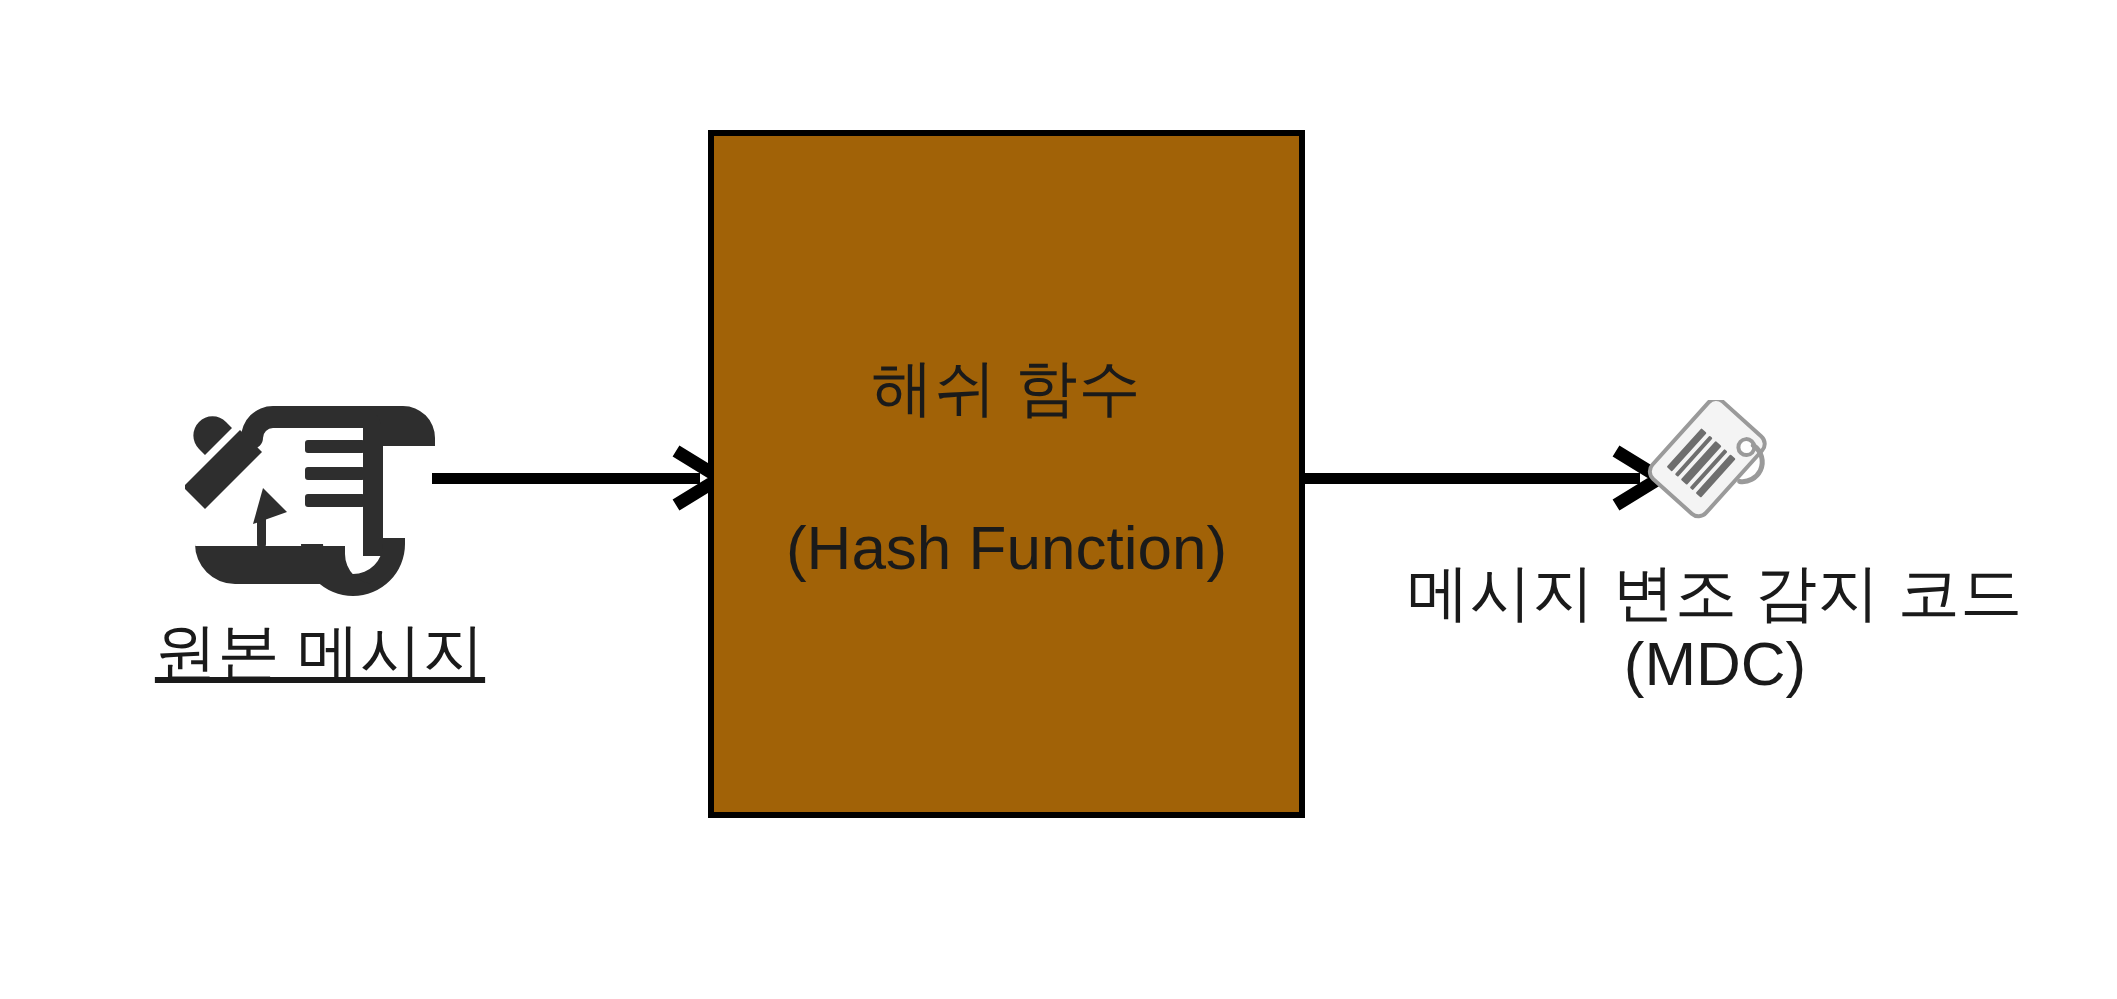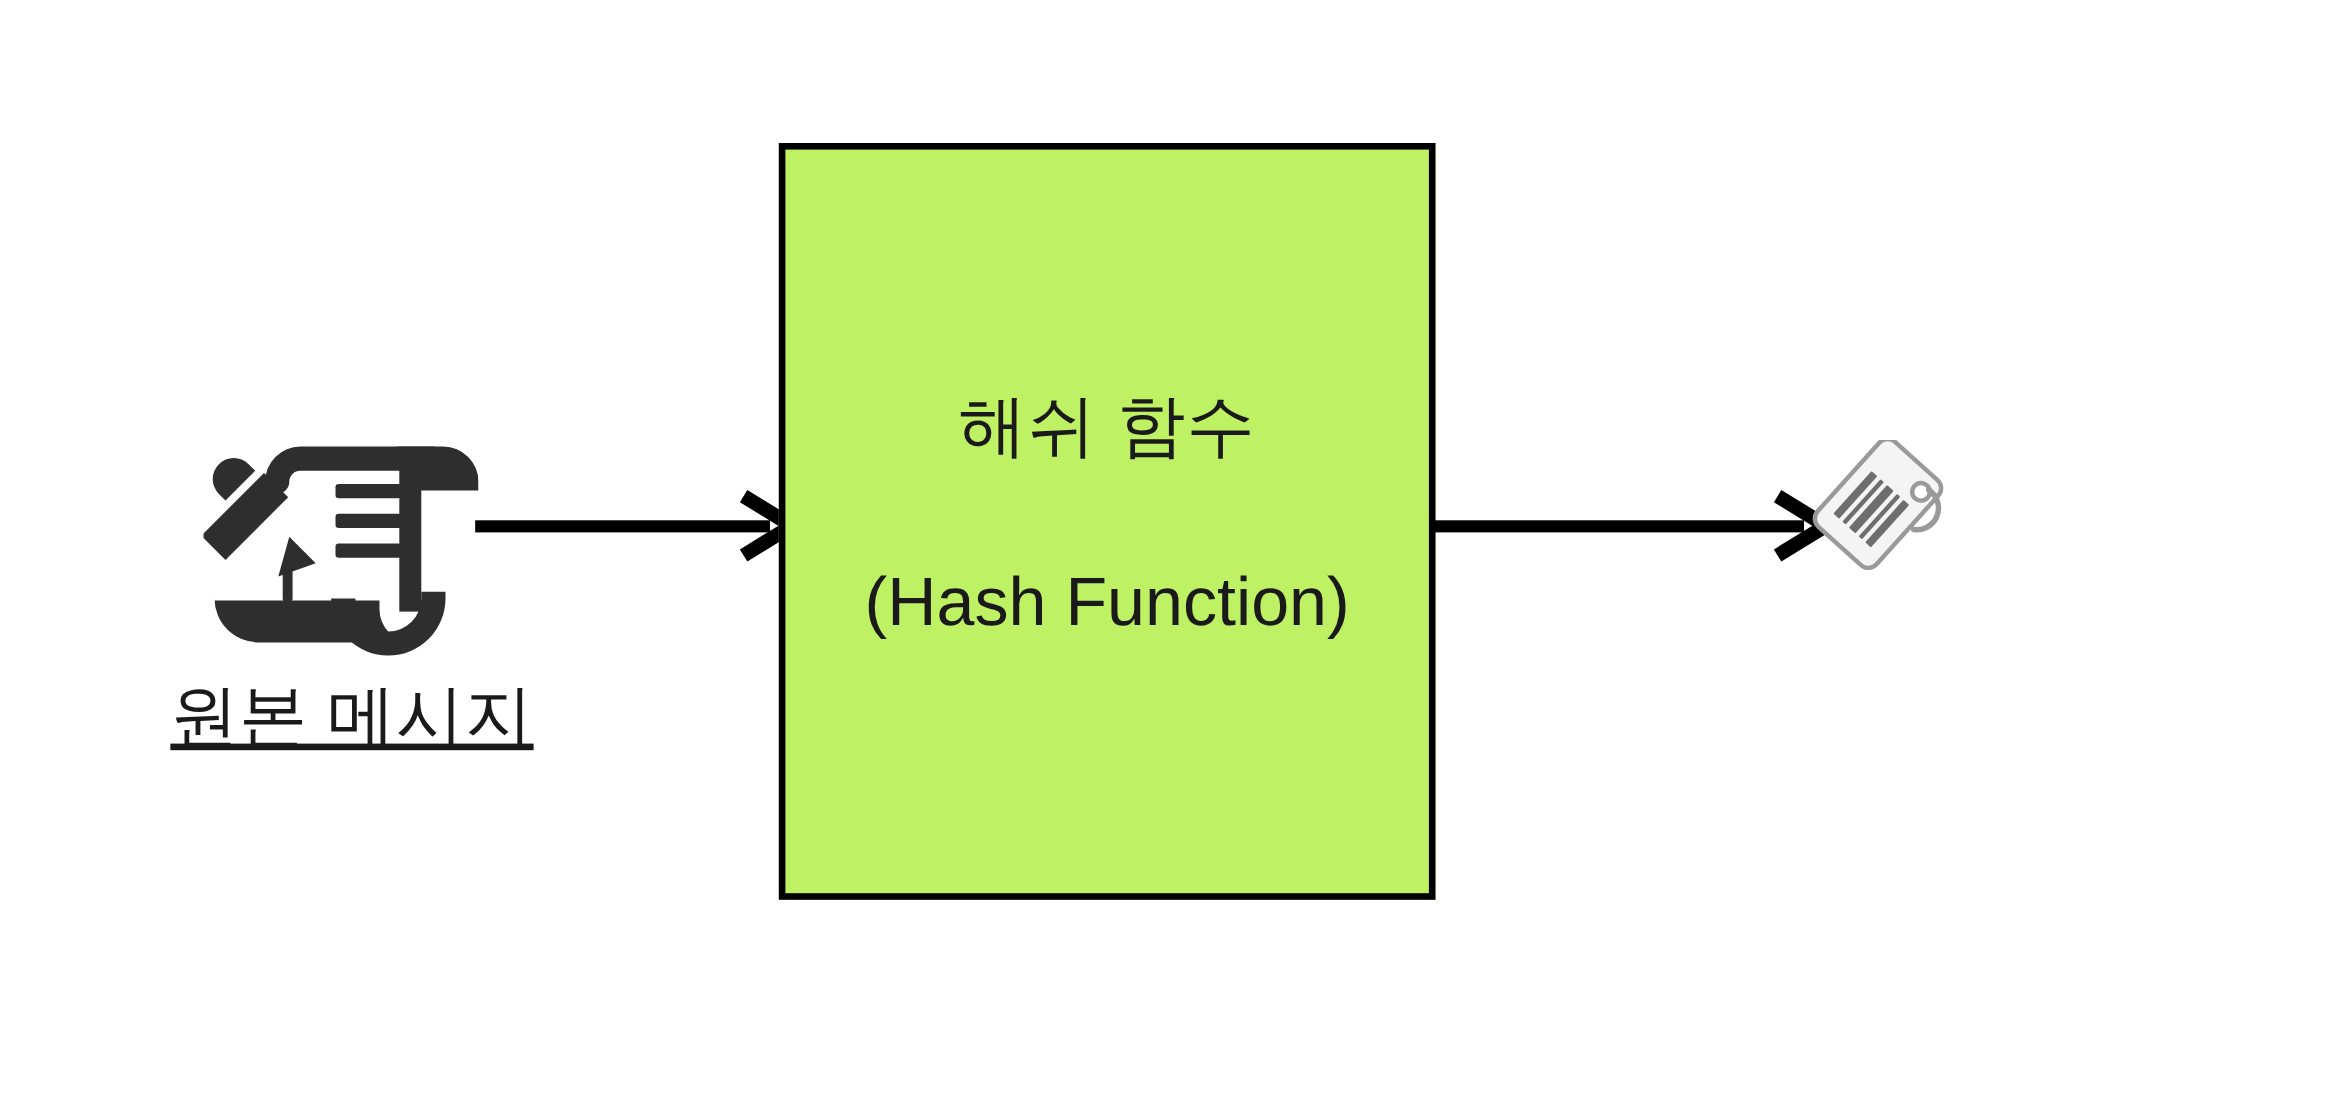--- a/index.html
+++ b/index.html
@@ -51,21 +51,21 @@
 
   
   #hash-box {
     position: absolute;
     left: 708px;
     top: 130px;
     width: 597px;
     height: 688px;
     box-sizing: border-box;
     border: 6px solid #000000;
-    background: #bef264;
+    background: #a16207;
   }
   #hash-box-inner {
     position: absolute;
     left: 0;
     right: 0;
     top: 218px;
     text-align: center;
   }
   #hash-title {
     font-size: 62px;
@@ -208,15 +208,19 @@
             <rect x="32" y="48" width="7" height="52" rx="1"></rect>
             <rect x="43" y="48" width="4" height="52" rx="1"></rect>
             <rect x="51" y="48" width="8" height="52" rx="1"></rect>
             <rect x="63" y="48" width="4" height="52" rx="1"></rect>
             <rect x="71" y="48" width="7" height="52" rx="1"></rect>
           </g>
         </g>
       </svg>
     </div>
 
+    <div id="mdc-label">
+      <span id="mdc-label-line1">메시지 변조 감지 코드</span>
+      <span id="mdc-label-line2">(MDC)</span>
+    </div>
   </div>
 
 </div>
 
 </body></html>

